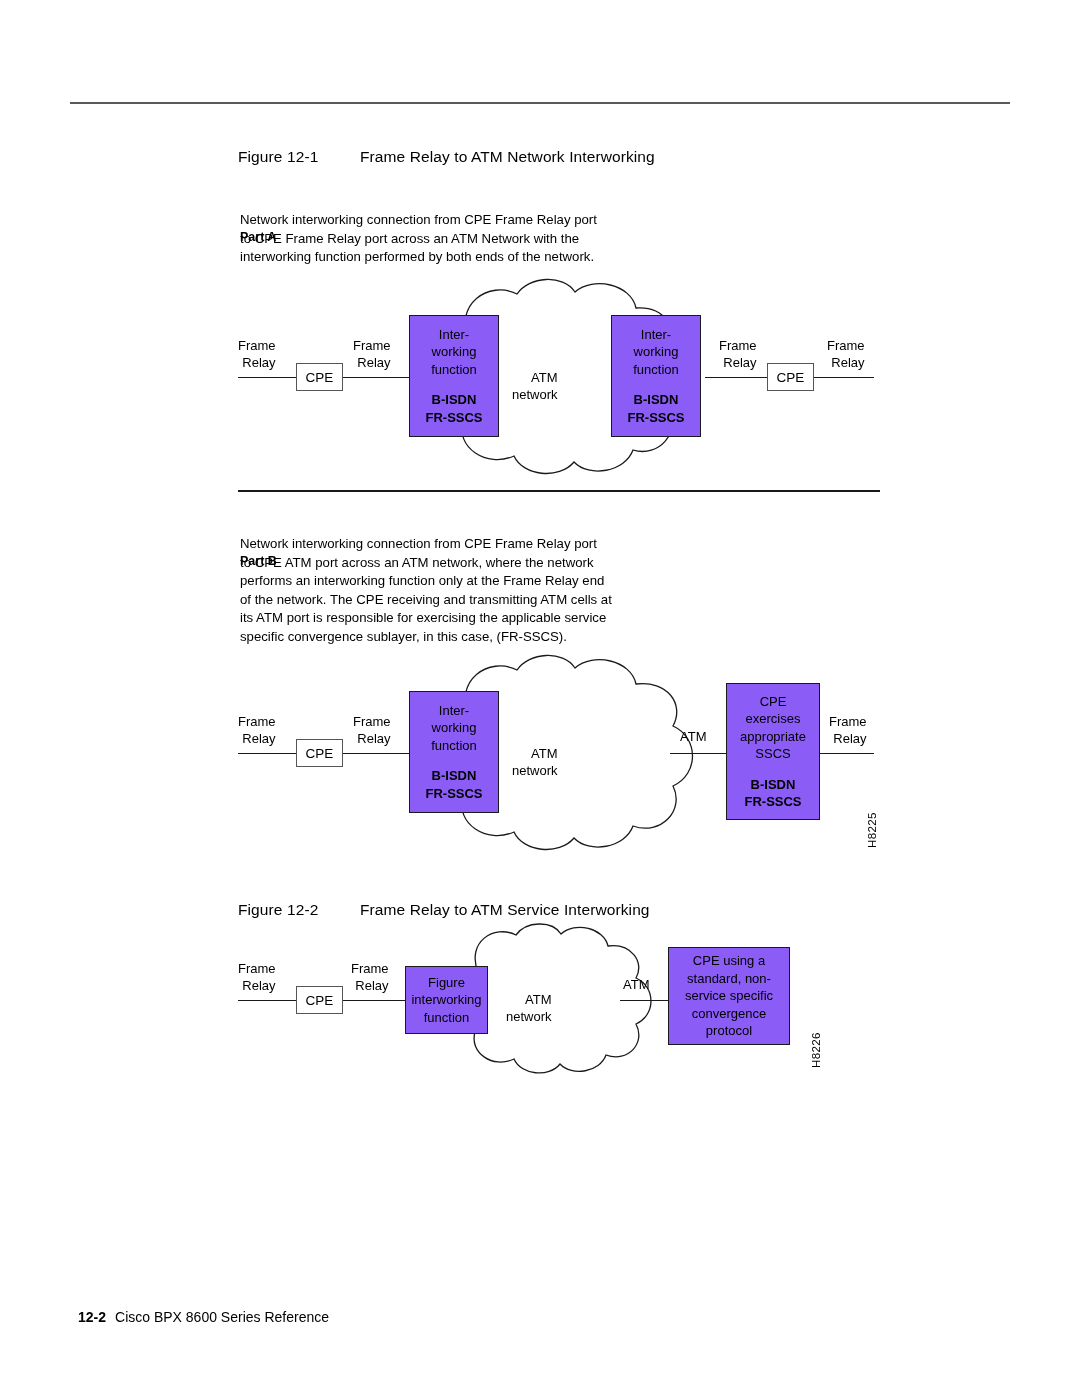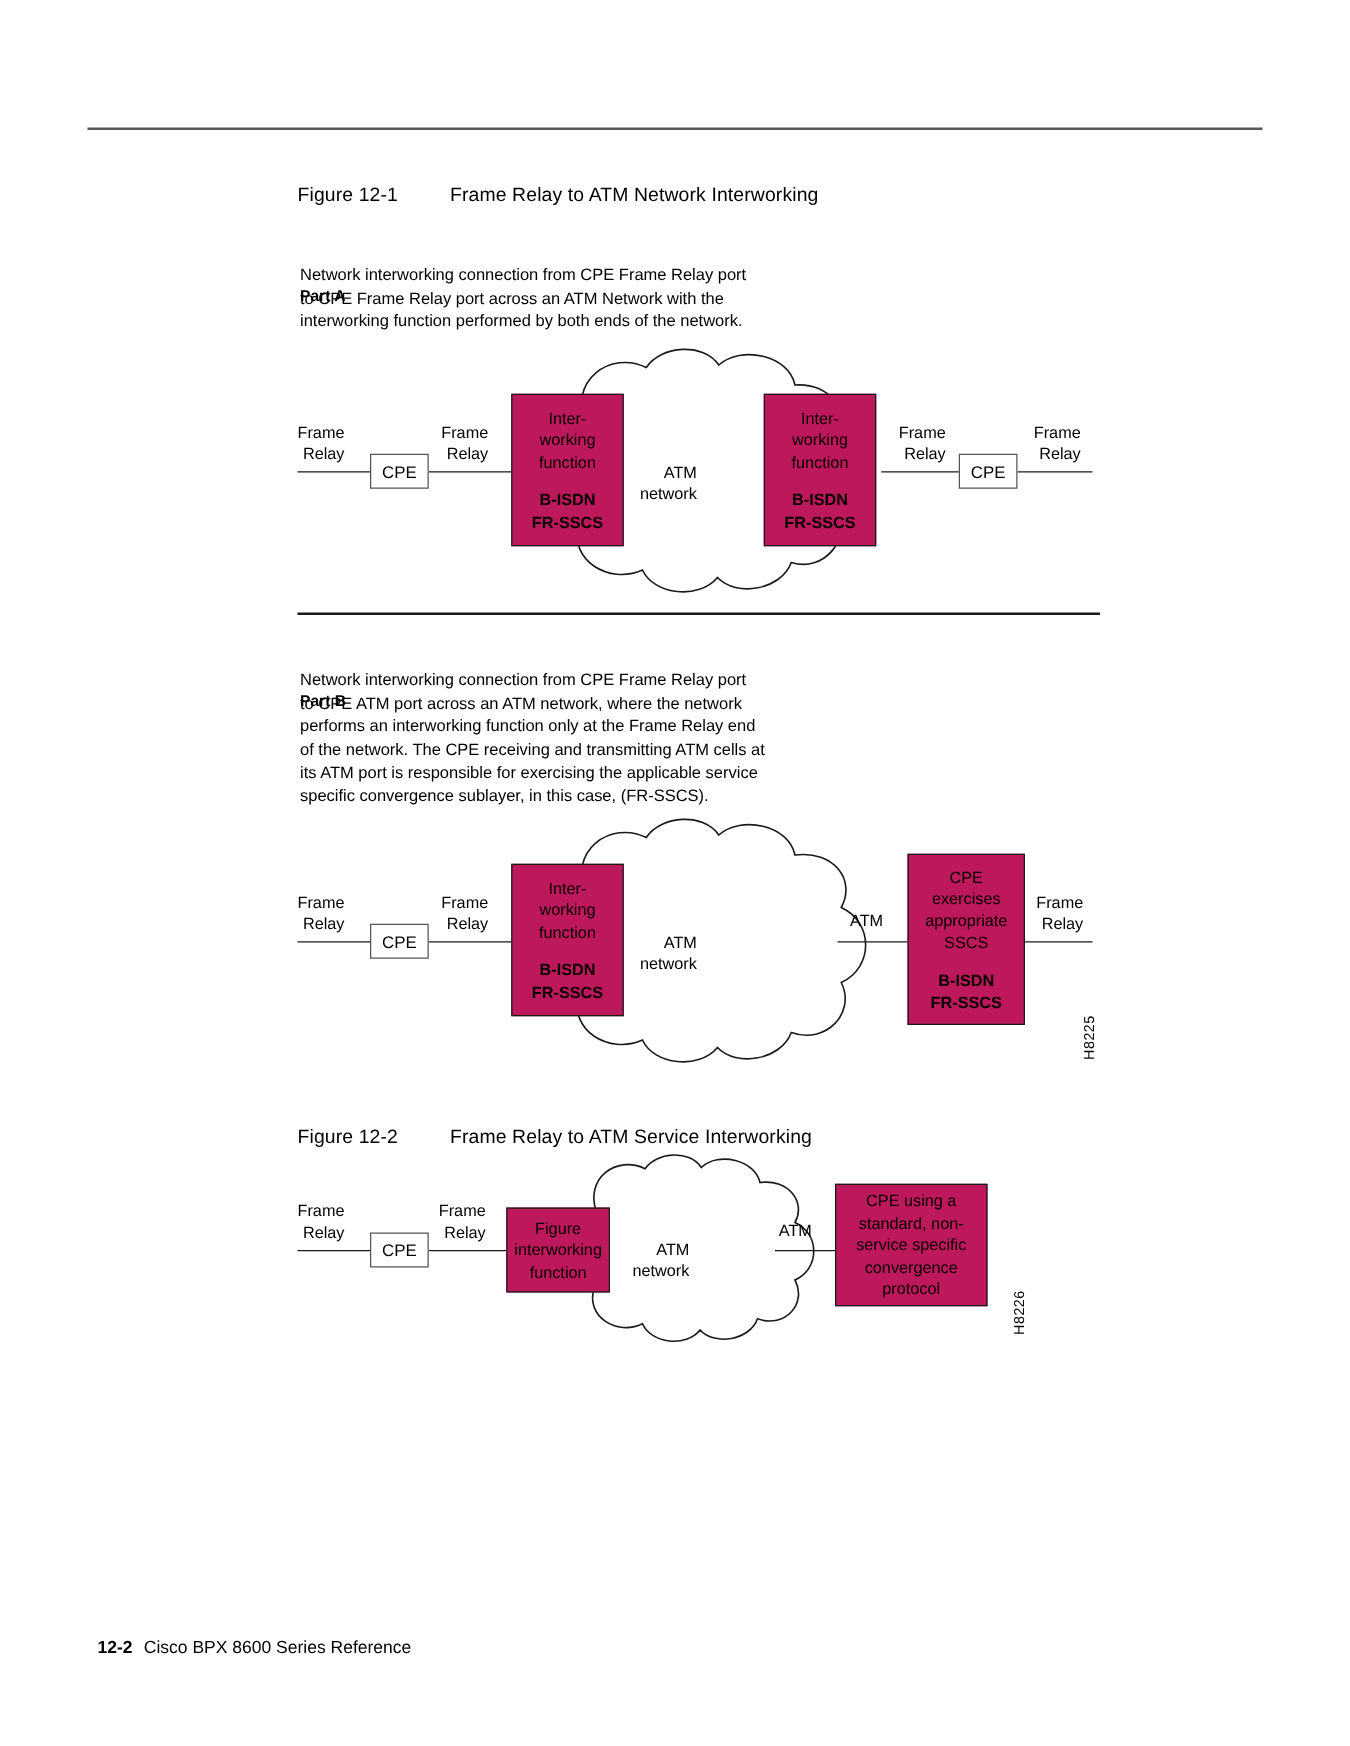--- a/index.html
+++ b/index.html
@@ -48,21 +48,21 @@
     font-size: 13.2px;
     line-height: 18.6px;
     white-space: pre-line;
   }
 
   
   .diagram { position: absolute; }
   .box {
     position: absolute;
     border: 1.3px solid #1a1a1a;
-    background: #be185d;
+    background: #8b5cf6;
     box-sizing: border-box;
     display: flex;
     flex-direction: column;
     align-items: center;
     justify-content: center;
     text-align: center;
     font-size: 13px;
     line-height: 17.5px;
     z-index: 3;
   }

